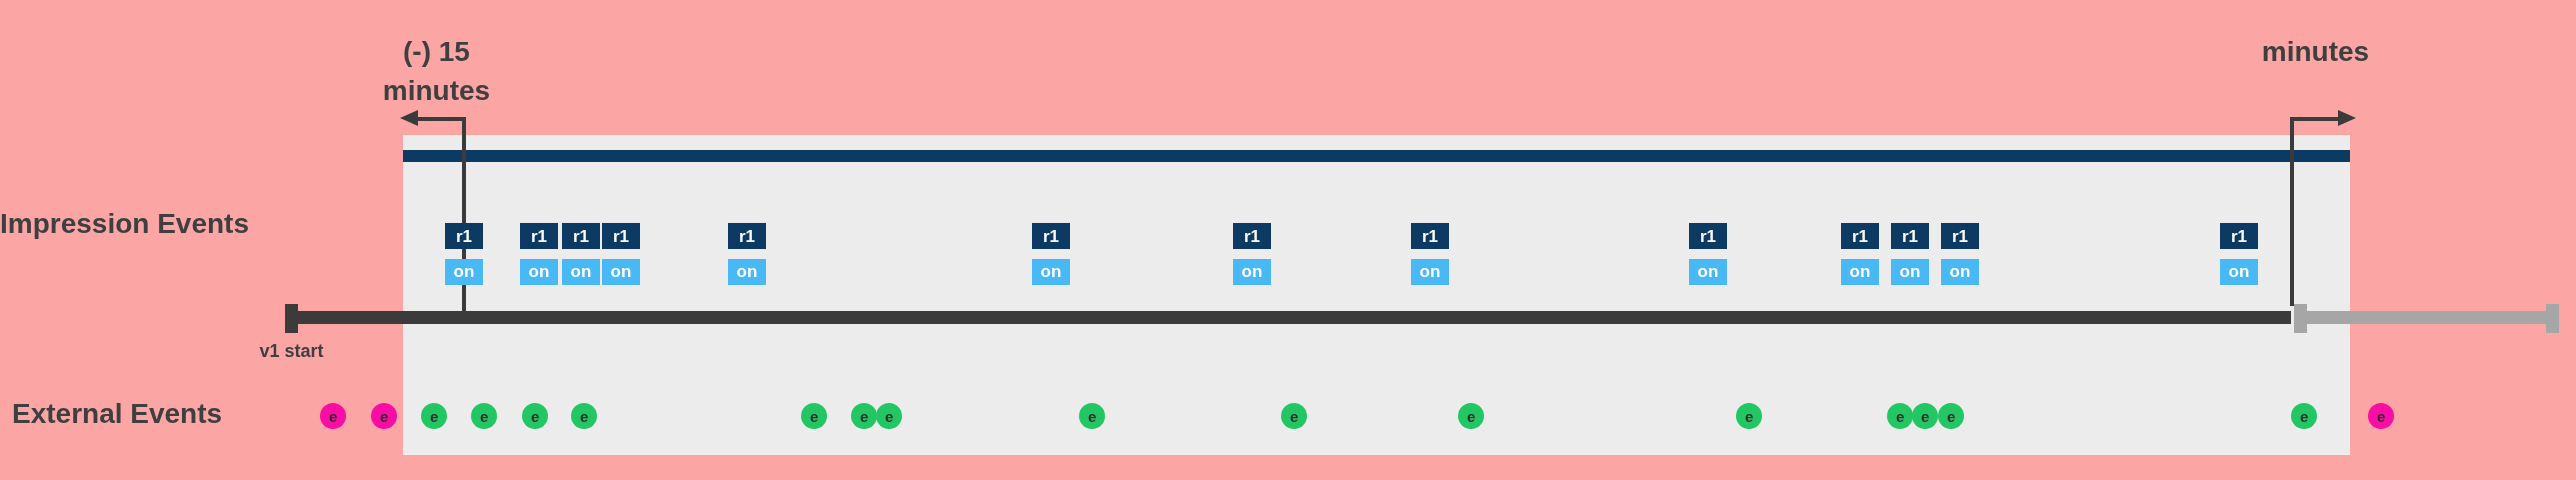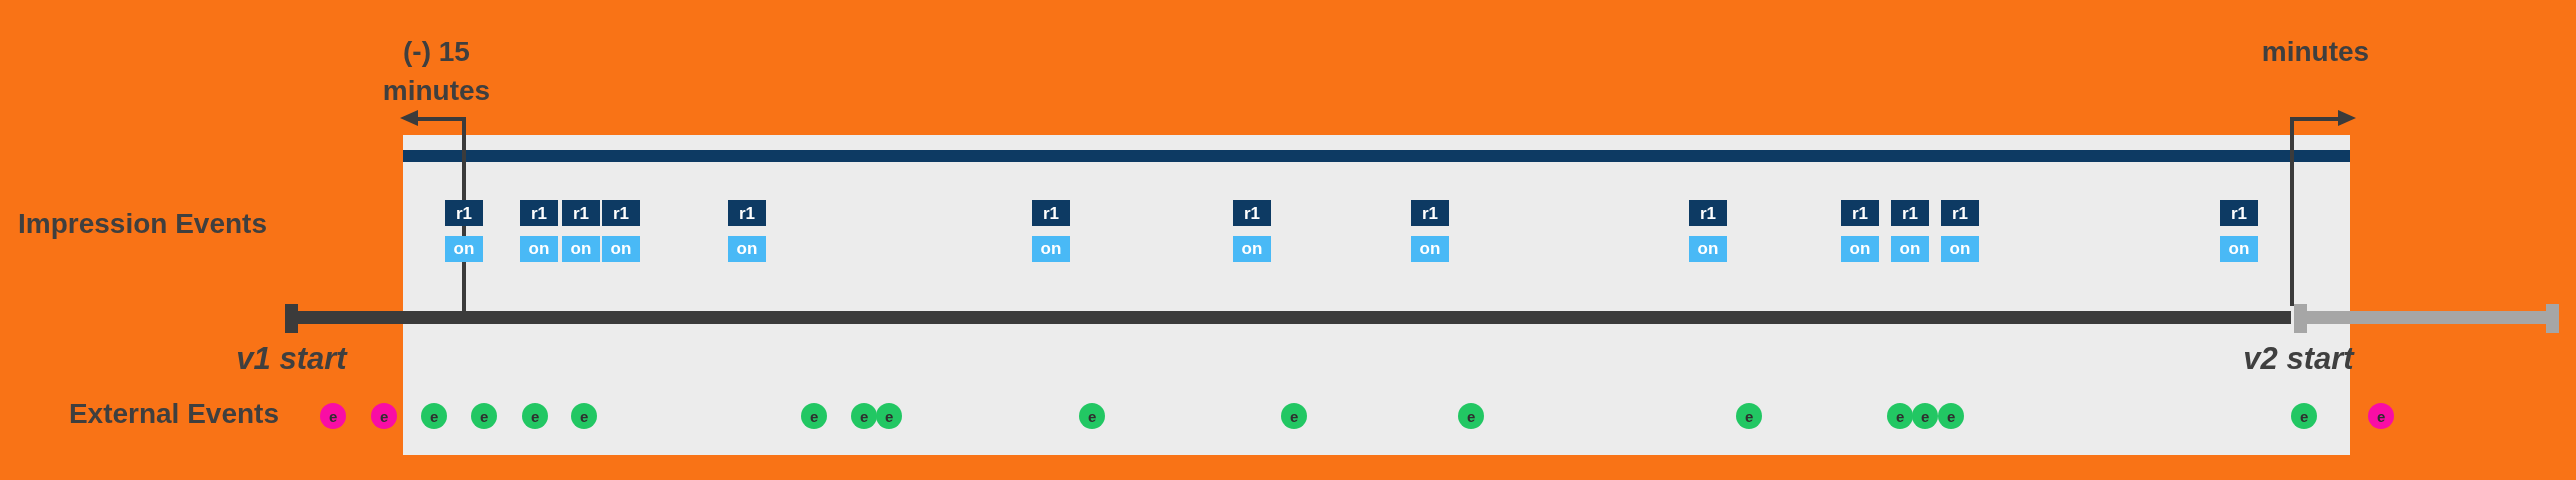--- a/index.html
+++ b/index.html
@@ -1,17 +1,17 @@
 <!DOCTYPE html>
 <html style="font-size:15px"><head>
 <meta charset="utf-8">
 <style>
   html,body{margin:0;padding:0;background:#ffffff;}
   .canvas{
-    position:relative;width:2576px;height:481px;background:#f97316;
+    position:relative;width:2576px;height:481px;background:#fca5a5;
     font-family:"Liberation Sans",sans-serif;color:var(--text,#3f3f3f);overflow:hidden;
   }
   
   .panel{position:absolute;left:403px;top:135px;width:1947px;height:320px;background:var(--panel,#ececec);z-index:0;}
   
   .navy-bar{position:absolute;left:403px;top:150px;width:1947px;height:12.3px;background:var(--navy,#0d3a63);z-index:1;}
 
   
   .vline{position:absolute;width:3.8px;background:var(--timeline-dark,#3b3b3b);z-index:2;}
   .vline-left{left:462px;top:119px;height:192px;}
@@ -20,42 +20,42 @@
   .hline-left{left:415px;width:51px;}
   .hline-right{left:2290px;width:50px;}
   .arrowhead{position:absolute;top:110px;width:0;height:0;border-top:8.5px solid transparent;border-bottom:8.5px solid transparent;z-index:2;}
   .arrowhead-left{left:400px;border-right:18px solid var(--timeline-dark,#3b3b3b);}
   .arrowhead-right{left:2338px;border-left:18px solid var(--timeline-dark,#3b3b3b);}
   .ann{position:absolute;top:32px;width:189px;text-align:center;font-size:28px;line-height:39px;font-weight:700;color:var(--text,#3f3f3f);z-index:2;}
   .ann-left{left:342px;}
   .ann-right{left:2221px;}
 
   
-  .row-label{position:absolute;left:0;width:267px;text-align:right;font-size:28px;font-weight:700;color:var(--text,#3f3f3f);z-index:2;}
+  .row-label{position:absolute;left:0;width:267px;text-align:left;font-size:28px;font-weight:700;color:var(--text,#3f3f3f);z-index:2;}
   .row-impression{top:208px;}
   .row-external{top:398px;margin-left:12px;}
 
   
   .tl-dark{position:absolute;left:291px;top:311px;width:2000px;height:13.2px;background:var(--timeline-dark,#3b3b3b);z-index:2;}
   .tl-gray{position:absolute;left:2294px;top:311px;width:265px;height:13.2px;background:var(--timeline-light,#a6a6a6);z-index:2;}
   .tl-cap-dark{position:absolute;top:304px;width:13.2px;height:29px;background:var(--timeline-dark,#3b3b3b);z-index:2;}
   .tl-cap-v1{left:285px;}
   .tl-cap-gray{position:absolute;top:304px;width:13.2px;height:29px;background:var(--timeline-light,#a6a6a6);z-index:2;}
   .tl-cap-v2{left:2294px;}
   .tl-cap-end{left:2546px;}
-  .tl-label{position:absolute;top:341px;width:189px;text-align:center;font-size:31px;font-weight:700;color:var(--text,#3f3f3f);z-index:2;font-style:italic;}
+  .tl-label{position:absolute;top:341px;width:189px;text-align:center;font-size:18px;font-weight:700;color:var(--text,#3f3f3f);z-index:2;}
   .tl-label-v1{left:197px;}
   .tl-label-v2{left:2204px;}
 
   
   .layer{position:absolute;left:0;top:0;width:100%;height:100%;z-index:3;pointer-events:none;}
   .imp-group{position:absolute;top:0;width:38px;height:100%;}
   .r1-box,.on-box{
     position:absolute;left:0;width:38px;display:flex;align-items:center;justify-content:center;
-    color:#ffffff;font-size:17px;font-weight:700;line-height:1;
+    color:#ffffff;font-size:17px;font-weight:700;line-height:1;margin-top:23px;
   }
   .r1-box{top:200px;height:26.4px;background:var(--navy,#0d3a63);}
   .on-box{top:236px;height:25.5px;background:var(--light-blue,#49b9f6);}
 
   
   .e-circle{
     position:absolute;top:403px;width:26.4px;height:26.4px;border-radius:50%;
     display:flex;align-items:center;justify-content:center;
     font-size:15px;font-weight:700;color:#2f2f2f;
   }
@@ -87,21 +87,20 @@
 
   <div class="row-label row-impression">Impression Events</div>
   <div class="row-label row-external">External Events</div>
 
   <div class="tl-dark"></div>
   <div class="tl-cap-dark tl-cap-v1"></div>
   <div class="tl-gray"></div>
   <div class="tl-cap-gray tl-cap-v2"></div>
   <div class="tl-cap-gray tl-cap-end"></div>
   <div class="tl-label tl-label-v1">v1 start</div>
-  <div class="tl-label tl-label-v2">v2 start</div>
 
   <div class="layer" id="impression-layer">
       <div class="imp-group" style="left: 445px;">
         <div class="r1-box">r1</div>
         <div class="on-box">on</div>
       </div>
       <div class="imp-group" style="left: 520px;">
         <div class="r1-box">r1</div>
         <div class="on-box">on</div>
       </div>

